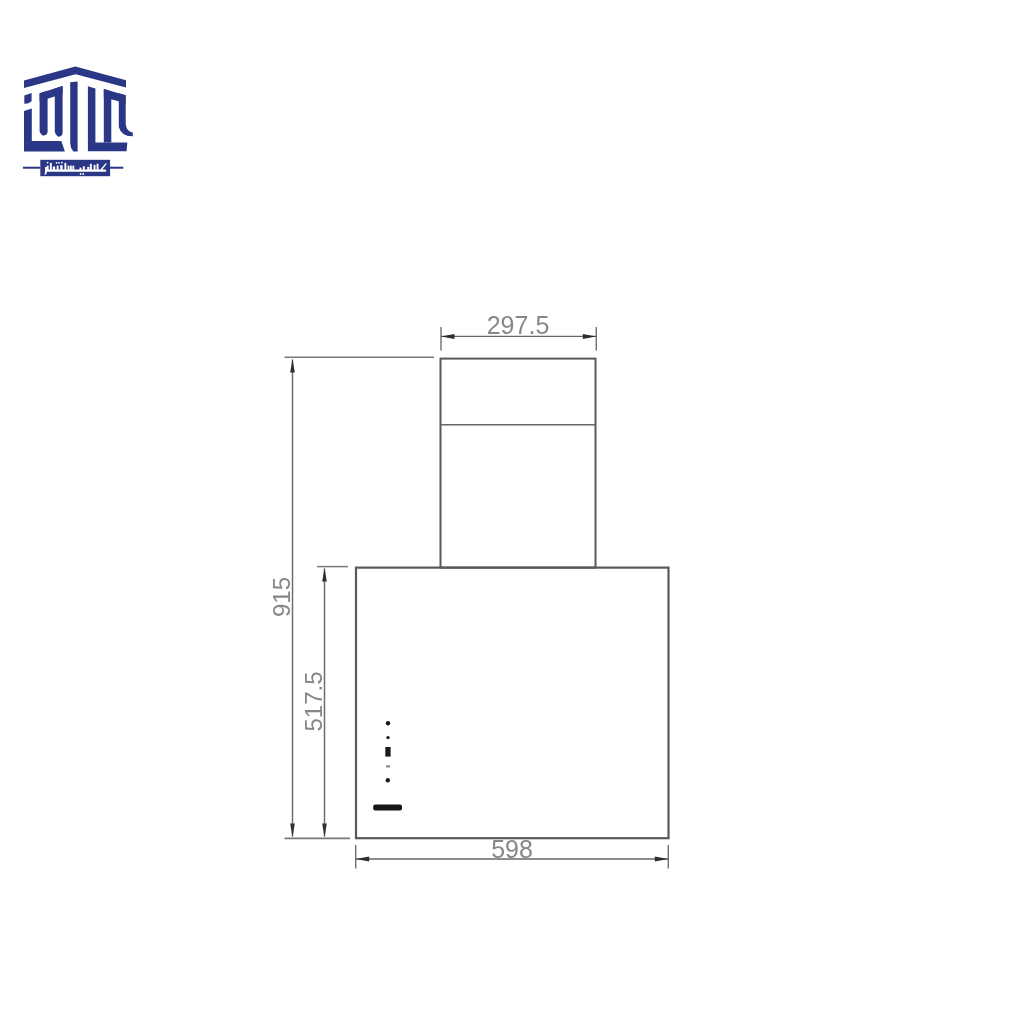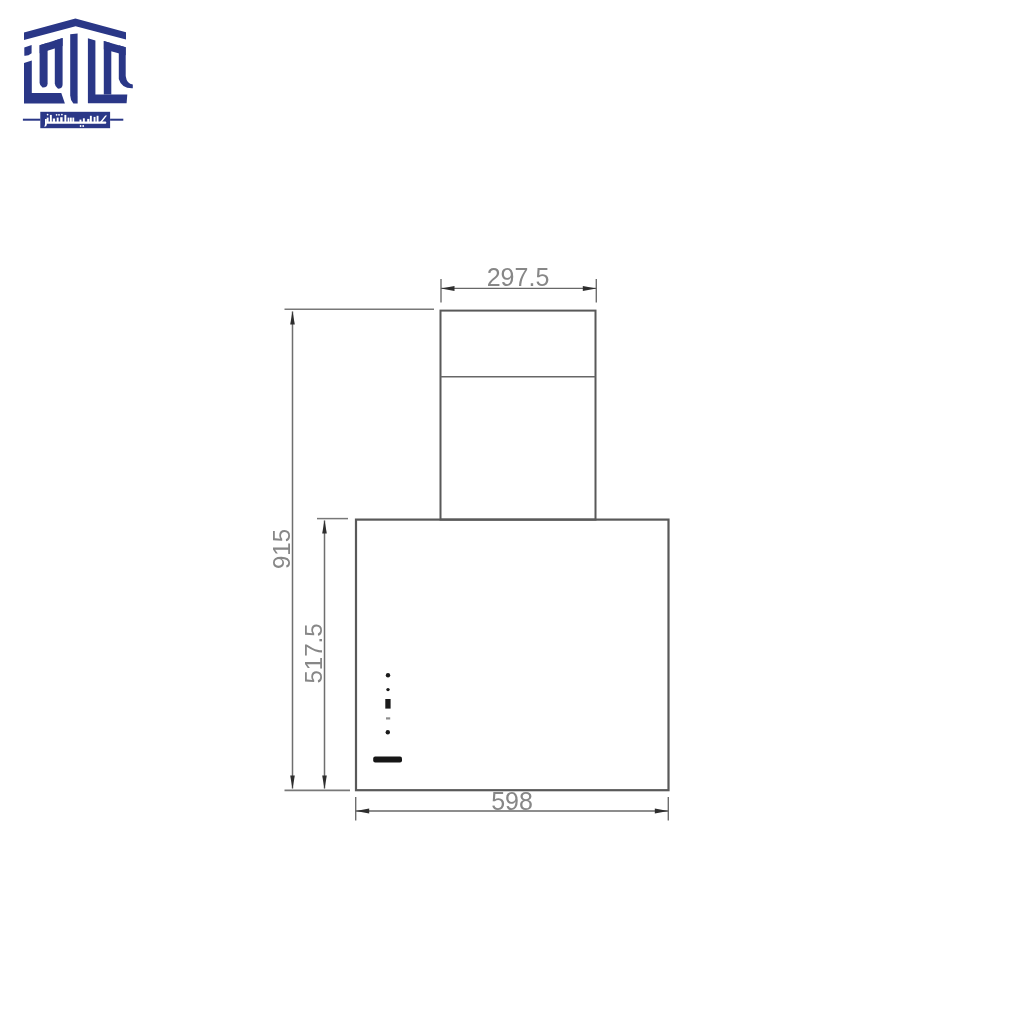--- a/index.html
+++ b/index.html
@@ -1,16 +1,16 @@
 <!DOCTYPE html>
 <html><head>
 <meta charset="utf-8">
 <style>
 html,body{margin:0;padding:0;background:#ffffff;font-family:"Liberation Sans",sans-serif;}
-#page{position:relative;width:1024px;height:822px;background:#ffffff;overflow:hidden;}
+#page{position:relative;width:1024px;height:822px;background:#ffffff;overflow:hidden;margin-top:48px;}
 svg{position:absolute;left:0;top:0;}
 #logo{filter:blur(0.25px);}
 #drawing{filter:blur(0.22px);}
 </style>
 </head>
 <body>
 <div id="page">
 
 <svg id="logo" width="1024" height="1024" viewBox="0 0 1024 1024">
   <g fill="#2a3787">

